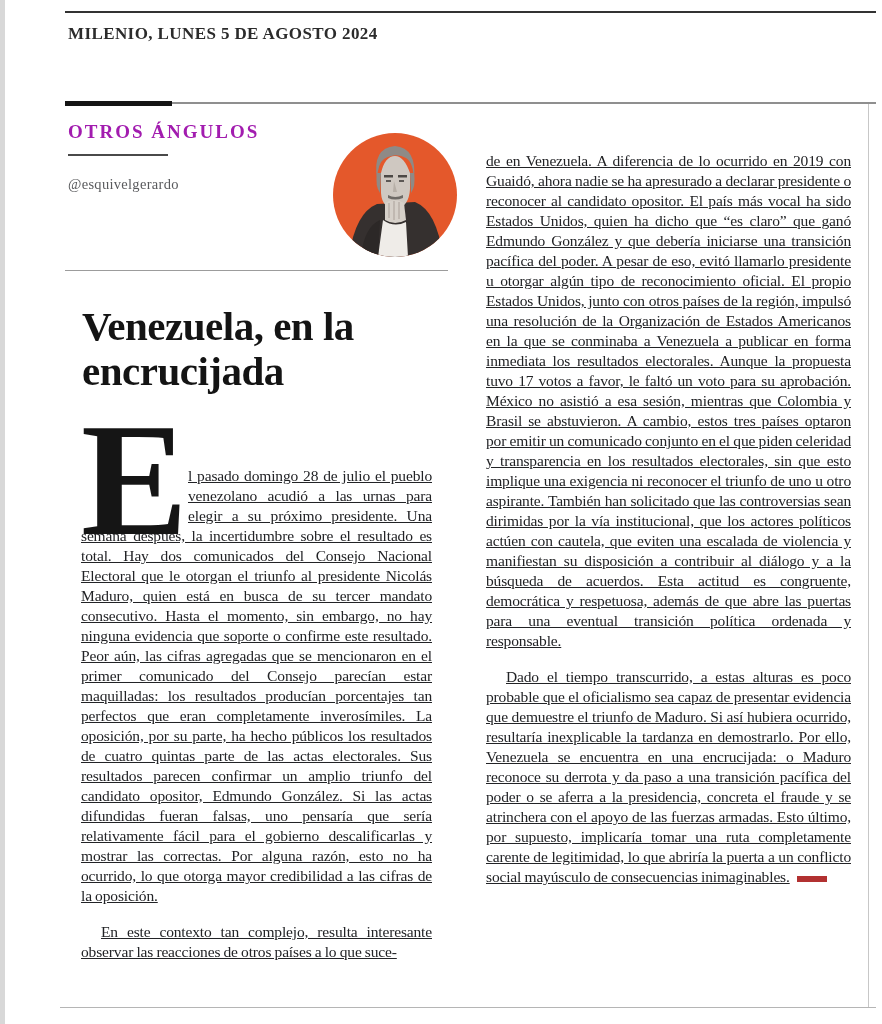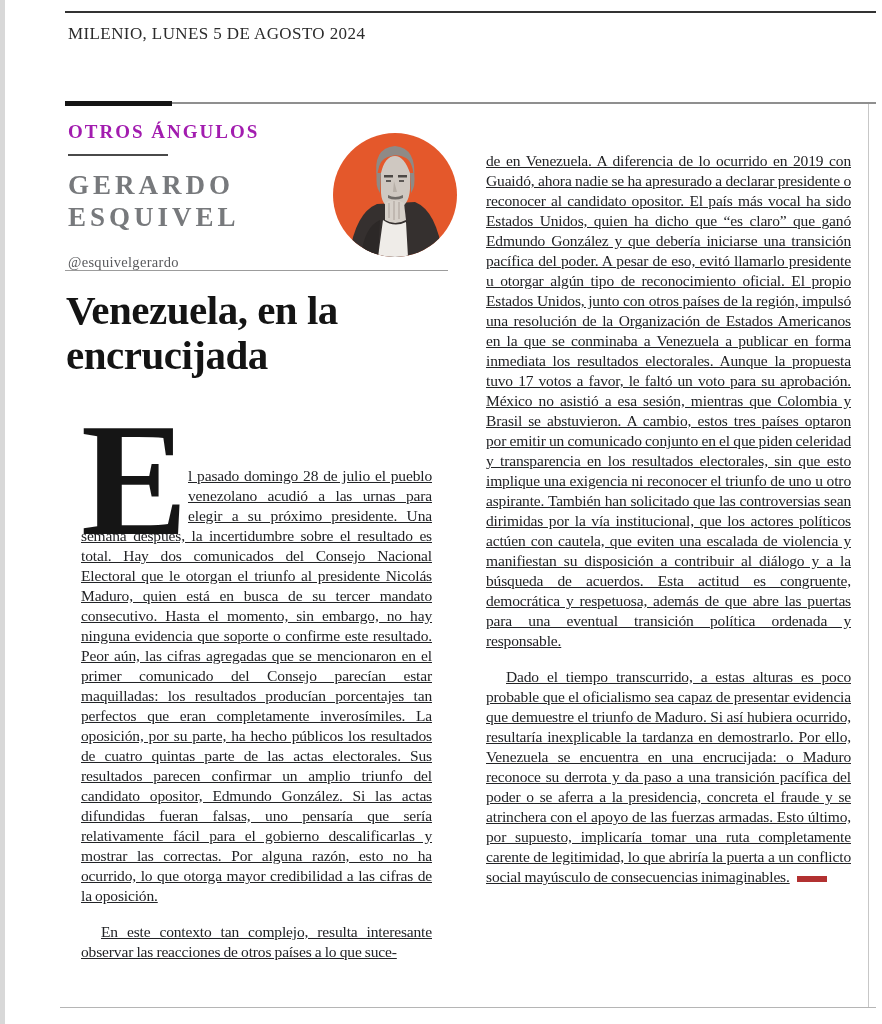--- a/index.html
+++ b/index.html
@@ -8,21 +8,21 @@
     width:882px;height:1024px;
     background:#ffffff;
     overflow:hidden;
     font-family:"Liberation Serif","DejaVu Serif",serif;
     color:#222326;
   }
   .scan-edge{position:absolute;left:0;top:0;width:5px;height:1024px;background:#d8d8d8;}
   .masthead-rule{position:absolute;left:65px;right:6px;top:11px;height:2px;background:#323232;}
   .masthead{
     position:absolute;left:68px;top:24px;
-    font-size:17px;font-weight:400;letter-spacing:0.4px;color:#2b2b2b;
+    font-size:17px;font-weight:700;letter-spacing:0.4px;color:#2b2b2b;
   }
   .main-rule{position:absolute;left:65px;right:6px;top:101px;display:flex;align-items:flex-start;}
   .main-rule .black-seg{width:107px;height:5px;background:#141414;}
   .main-rule .gray-seg{flex:1;height:2px;background:#8f8f8f;margin-top:1px;}
   .right-vline{position:absolute;right:13px;top:104px;height:903px;width:1px;background:#c7c7c7;}
   .bottom-rule{position:absolute;left:60px;right:6px;top:1007px;height:1px;background:#b5b5b5;}
 
   .col-header{position:absolute;left:68px;top:121px;width:260px;}
   .section-title{
     font-size:19px;font-weight:700;letter-spacing:2px;color:#a21caf;
@@ -81,21 +81,20 @@
   <div class="main-rule">
     <div class="black-seg"></div>
     <div class="gray-seg"></div>
   </div>
   <div class="right-vline"></div>
   <div class="bottom-rule"></div>
 
   <div class="col-header">
     <div class="section-title">OTROS ÁNGULOS</div>
     <div class="section-underline"></div>
-    <div class="author-name">GERARDO ESQUIVEL</div>
     <div class="author-handle">@esquivelgerardo</div>
   </div>
 
   <div class="avatar">
     <svg width="124" height="124" viewBox="0 0 124 124">
       <defs>
           <clipPath id="avc">
             <circle cx="62" cy="62" r="62"></circle>
           </clipPath>
         </defs>
@@ -115,21 +114,21 @@
         <path d="M52 70 Q61 64 71 70 L73 87 Q62 93 52 87 Z" fill="#d6d0c9"></path>
         <path d="M56 70 L56 85 M61 68 L61 87 M66 69 L66 86" stroke="#b9b1a9" stroke-width="1.5" fill="none"></path>
         <path d="M45 124 L50 87 Q61 95 73 89 L75 124 Z" fill="#efece8"></path>
         <path d="M28 124 Q31 94 47 87 L45 124 Z" fill="#2c2827"></path>
       </g>
     </svg>
   </div>
 
   <div class="col-rule"></div>
 
-  <h1 class="article-title" style="margin:0;">Venezuela, en la encrucijada</h1>
+  <h1 class="article-title" style="margin:16px;">Venezuela, en la encrucijada</h1>
 
   <div class="body-col body-left">
     <p><span class="dropcap">
           <span class="glyph">E</span>
         </span><span>l pasado domingo 28 de julio el pueblo venezolano acudió a las urnas para elegir a su próximo presidente. Una semana después, la incertidumbre sobre el resultado es total. Hay dos comunicados del Consejo Nacional Electoral que le otorgan el triunfo al presidente Nicolás Maduro, quien está en busca de su tercer mandato consecutivo. Hasta el momento, sin embargo, no hay ninguna evidencia que soporte o confirme este resultado. Peor aún, las cifras agregadas que se mencionaron en el primer comunicado del Consejo parecían estar maquilladas: los resultados producían porcentajes tan perfectos que eran completamente inverosímiles. La oposición, por su parte, ha hecho públicos los resultados de cuatro quintas parte de las actas electorales. Sus resultados parecen confirmar un amplio triunfo del candidato opositor, Edmundo González. Si las actas difundidas fueran falsas, uno pensaría que sería relativamente fácil para el gobierno descalificarlas y mostrar las correctas. Por alguna razón, esto no ha ocurrido, lo que otorga mayor credibilidad a las cifras de la oposición.</span></p>
     <p class="indent"><span>En este contexto tan complejo, resulta interesante observar las reacciones de otros países a lo que suce-</span></p>
   </div>
 
   <div class="body-col body-right">
     <p><span>de en Venezuela. A diferencia de lo ocurrido en 2019 con Guaidó, ahora nadie se ha apresurado a declarar presidente o reconocer al candidato opositor. El país más vocal ha sido Estados Unidos, quien ha dicho que “es claro” que ganó Edmundo González y que debería iniciarse una transición pacífica del poder. A pesar de eso, evitó llamarlo presidente u otorgar algún tipo de reconocimiento oficial. El propio Estados Unidos, junto con otros países de la región, impulsó una resolución de la Organización de Estados Americanos en la que se conminaba a Venezuela a publicar en forma inmediata los resultados electorales. Aunque la propuesta tuvo 17 votos a favor, le faltó un voto para su aprobación. México no asistió a esa sesión, mientras que Colombia y Brasil se abstuvieron. A cambio, estos tres países optaron por emitir un comunicado conjunto en el que piden celeridad y transparencia en los resultados electorales, sin que esto implique una exigencia ni reconocer el triunfo de uno u otro aspirante. También han solicitado que las controversias sean dirimidas por la vía institucional, que los actores políticos actúen con cautela, que eviten una escalada de violencia y manifiestan su disposición a contribuir al diálogo y a la búsqueda de acuerdos. Esta actitud es congruente, democrática y respetuosa, además de que abre las puertas para una eventual transición política ordenada y responsable.</span></p>

